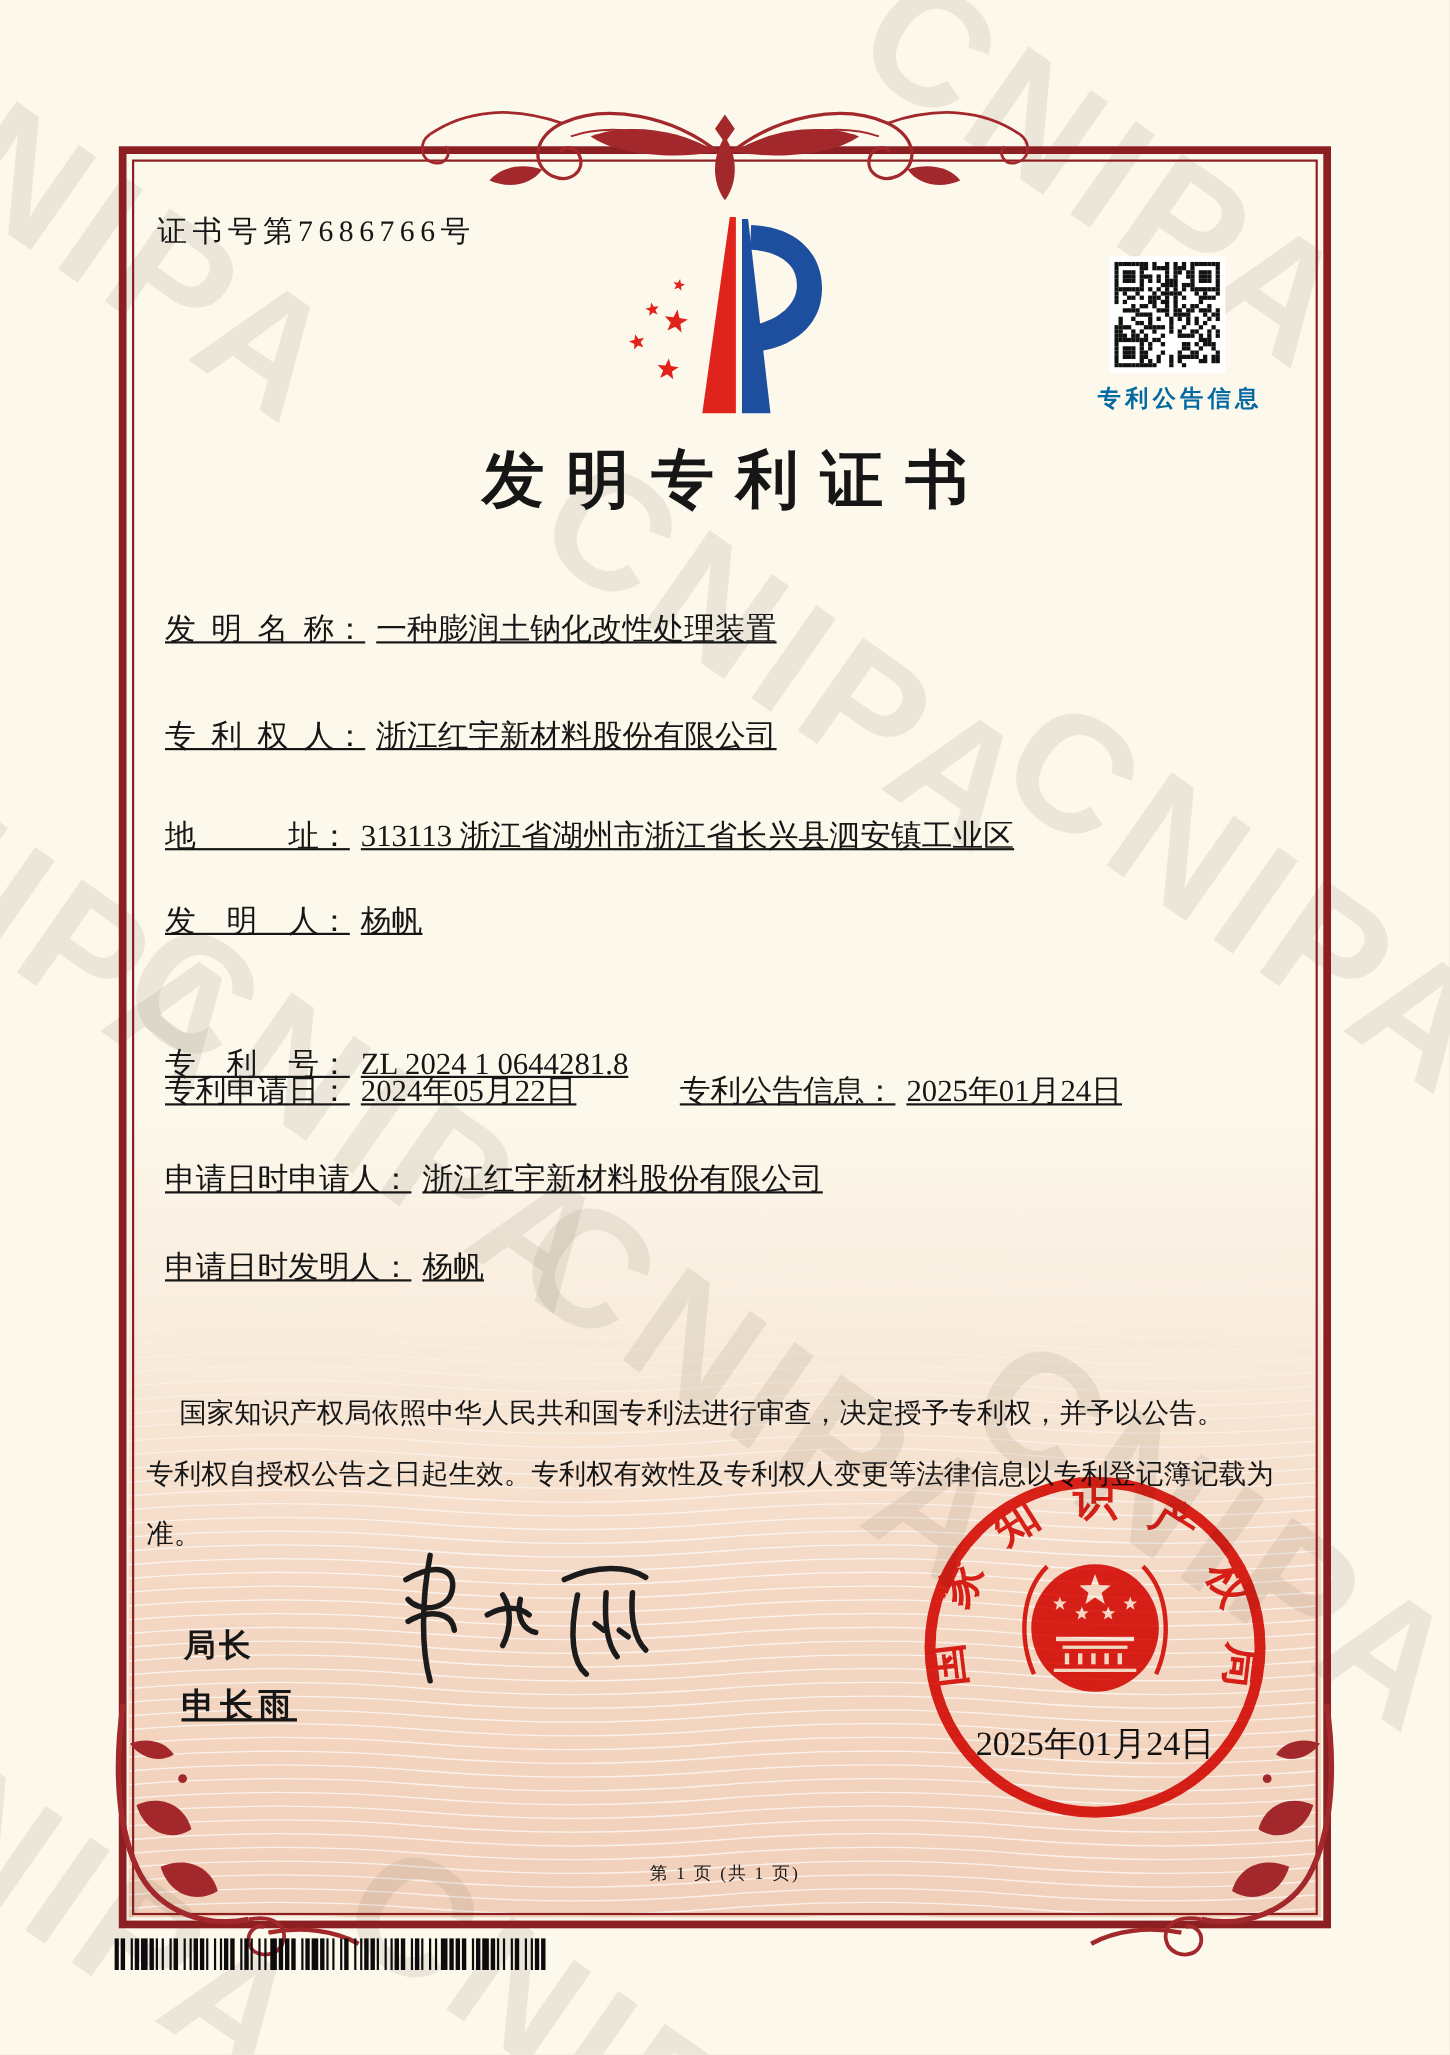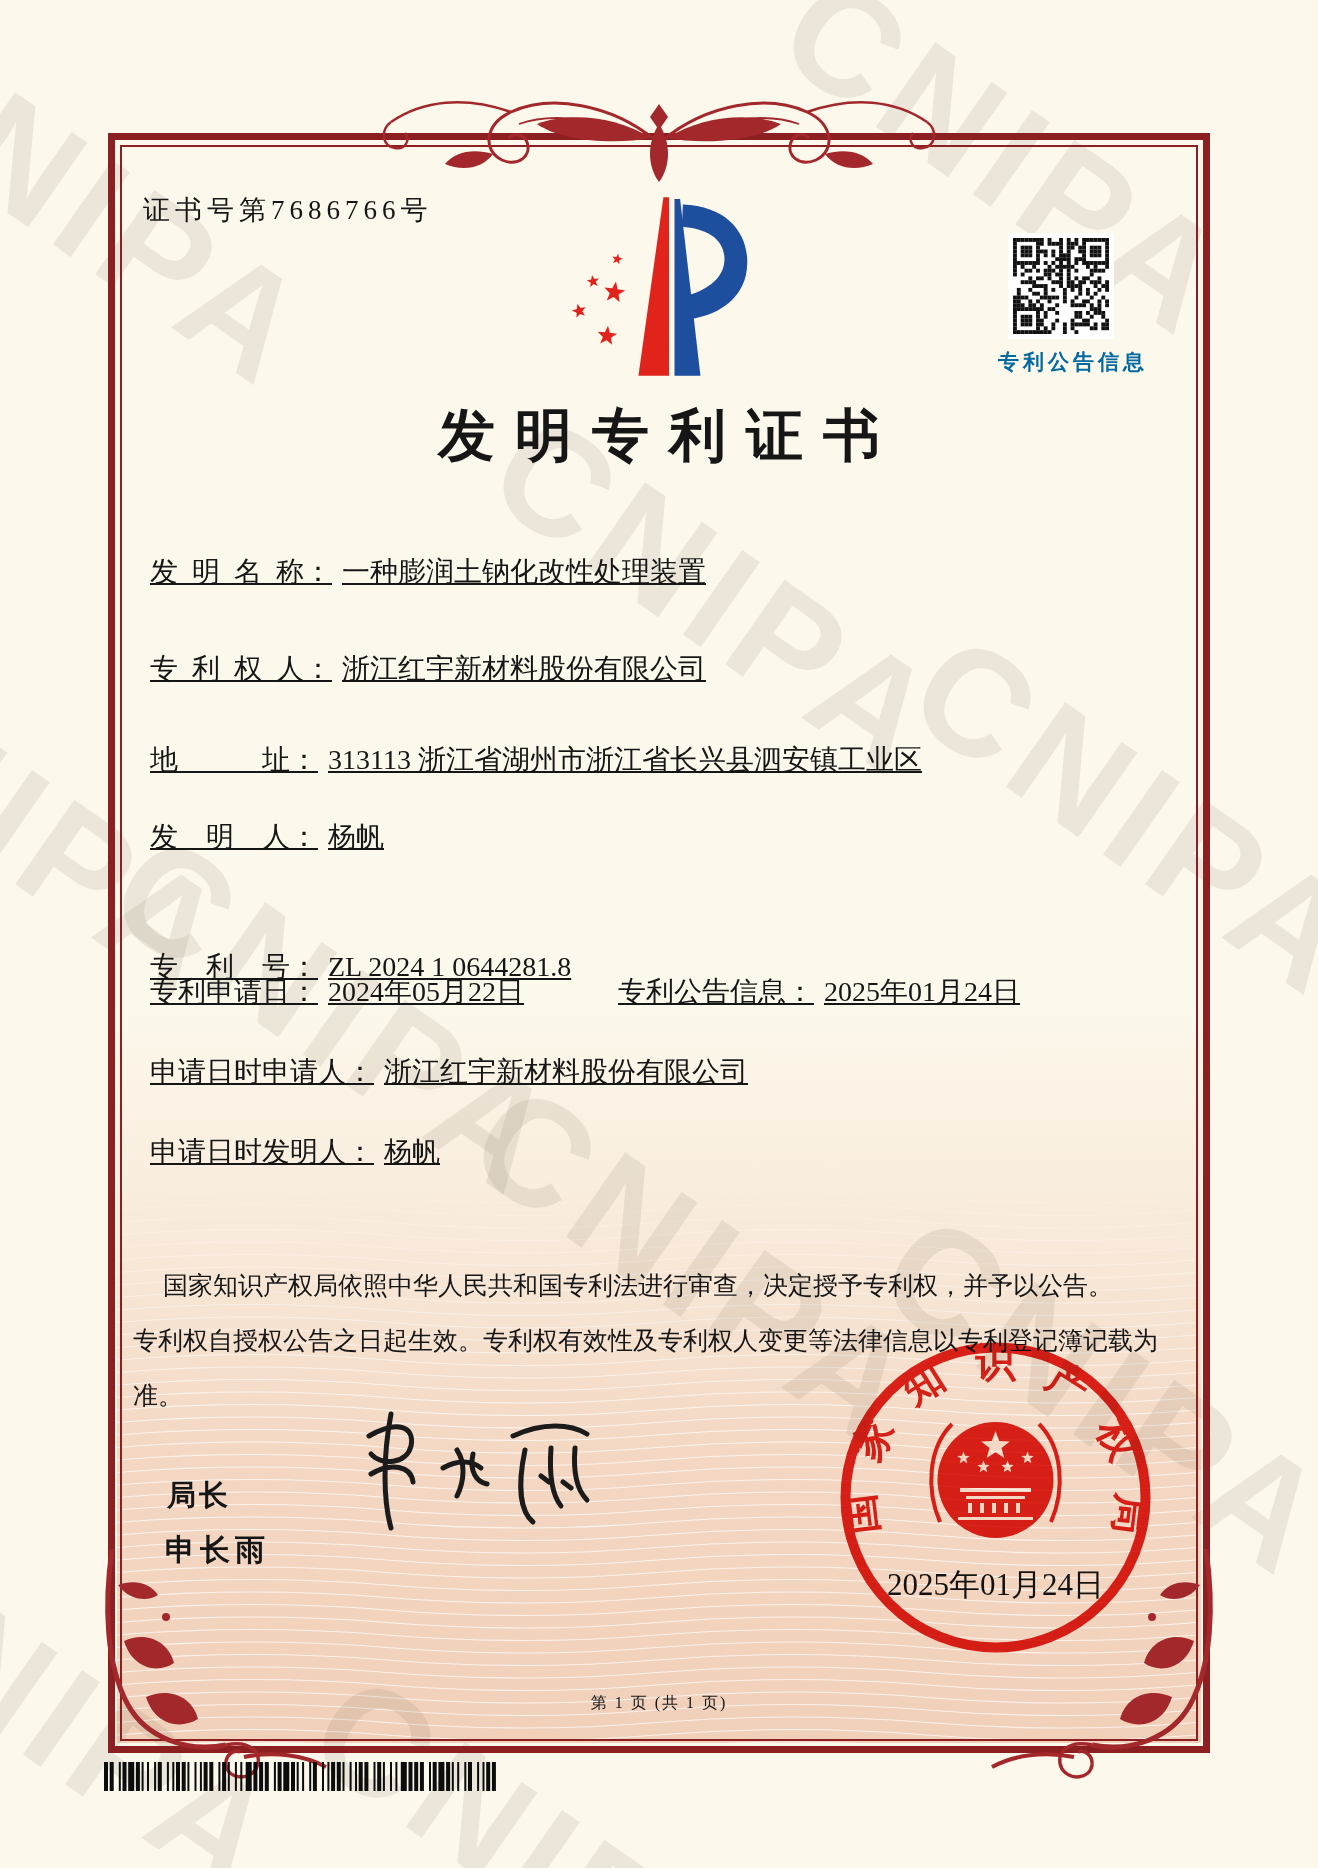--- a/index.html
+++ b/index.html
@@ -52,21 +52,21 @@
   .cert-title{left:0; top:398px; width:100%; text-align:center; font-size:57px;
               font-weight:bold; letter-spacing:20px; padding-left:20px; box-sizing:border-box;}
   .field{font-size:28px; white-space:nowrap;text-decoration:underline;}
   .colL{left:150px;} .colR{left:618px;}
   .fvalue{margin-left:10px;}
   .statement{left:133px; top:1258px; width:1060px; font-size:25px; line-height:2.2;}
   .st-line1{padding-left:30px;}
   .sig-title{left:167px; top:1476px; font-size:29px; letter-spacing:3px;
              font-family:"Liberation Sans","DejaVu Sans",sans-serif; font-weight:bold;}
   .sig-name{left:165px; top:1530px; font-size:30px; letter-spacing:5px;
-            font-family:"Liberation Sans","DejaVu Sans",sans-serif; font-weight:bold;}
+            font-family:"Liberation Sans","DejaVu Sans",sans-serif; font-weight:bold;text-decoration:underline;}
   .sig-hand{left:345px; top:1396px;}
   .seal{left:828px; top:1330px; z-index:5; mix-blend-mode:multiply;}
   .page-num{left:0; top:1693px; width:100%; text-align:center; font-size:16px; letter-spacing:2px;}
   .barcode{left:104px; top:1762px;}
 </style>
 </head>
 <body>
 
 <div class="page">
 

